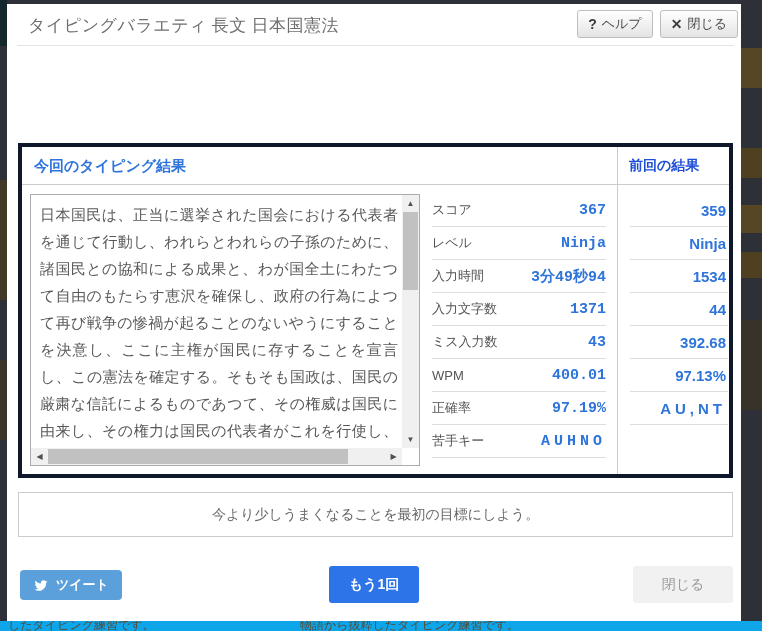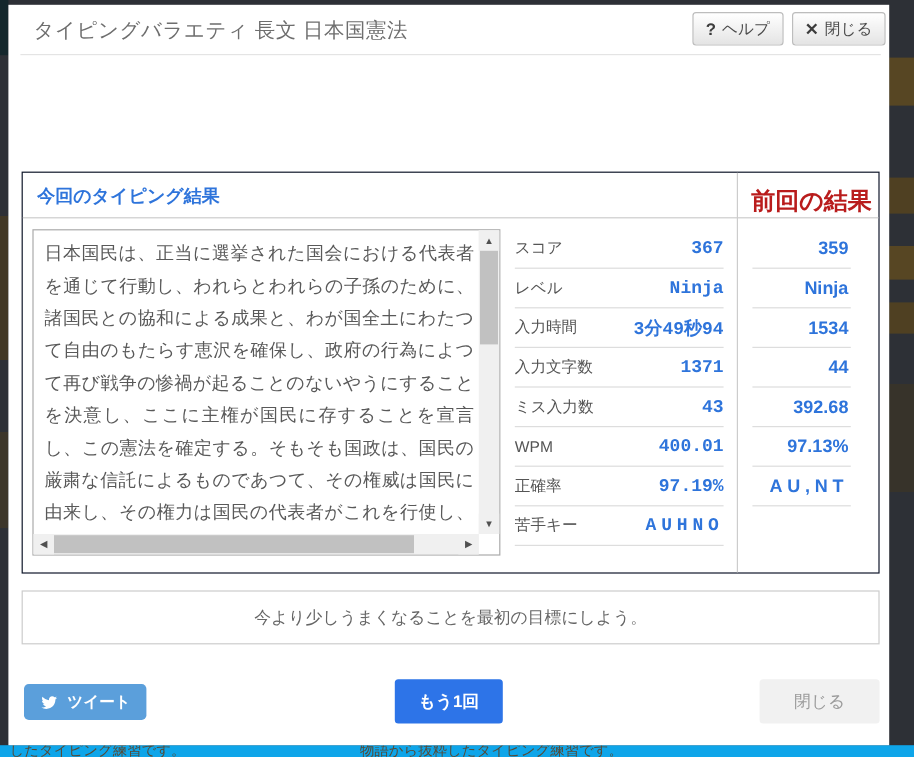--- a/index.html
+++ b/index.html
@@ -32,45 +32,45 @@
   
   .modal {
     position:absolute; left:7px; top:4px; width:734px; height:617px;
     background:#ffffff;
   }
 
   
   .modal-header { position:absolute; left:0; top:0; width:100%; height:41px; }
   .modal-title {
     position:absolute; left:21px; top:10px;
-    font-size:17px; color:#6e6e6e; letter-spacing:.5px;
+    font-size:17px; color:#6e6e6e; letter-spacing:.5px;font-family:Liberation Serif, serif;
   }
   .header-rule { position:absolute; left:10px; right:7px; top:41px; height:1px; background:#e4e4e4; }
   .header-buttons { position:absolute; right:3px; top:6px; display:flex; gap:7px; }
   .hbtn {
     height:28px; padding:0 10px; display:flex; align-items:center; gap:5px;
     background:linear-gradient(#ffffff,#e4e4e4);
     border:1px solid #bdbdbd; border-radius:3px;
     font-size:13px; color:#4a4a4a; cursor:pointer;
   }
   .hbtn .glyph { font-weight:bold; font-size:14px; color:#3c3c3c; }
 
   
   .result-section {
     position:absolute; left:11px; top:139px; width:715px; height:335px;
-    border:1px solid #0f172a;
+    border:4px solid #0f172a;
   }
   .section-header { position:absolute; left:0; top:0; right:0; height:38px; border-bottom:1px solid #cccccc; }
   .current-title {
     position:absolute; left:12px; top:10px;
     font-size:15px; font-weight:bold; color:#2e74db;
   }
   .prev-title {
     position:absolute; left:607px; top:10px;
-    font-size:20px; font-weight:bold; color:#b91c1c;
+    font-size:14px; font-weight:bold; color:#1d4ed8;
   }
   .col-divider { position:absolute; left:595px; top:0; bottom:0; width:1px; background:#cccccc; }
 
   
   .text-area {
     position:absolute; left:8px; top:47px; width:390px; height:272px;
     border:1px solid #ababab; background:#ffffff;
   }
   .passage {
     position:absolute; left:0; top:0; right:17px; bottom:17px;
@@ -97,21 +97,21 @@
     display:flex; align-items:center; justify-content:space-between;
   }
   .stat-label { font-size:13px; color:#555555; }
   .stat-value { font-size:15px; font-weight:bold; color:#2e74db;font-family:Liberation Mono, monospace; }
   .spaced { letter-spacing:4px; }
 
   
   .prev-col { position:absolute; left:596px; top:47px; width:118px; }
   .prev-row {
     height:33px; border-bottom:1px solid #dddddd;
-    margin-left:12px; margin-right:24px;
+    margin-left:12px; margin-right:8px;
     display:flex; align-items:center; justify-content:flex-end;
   }
   .prev-row span { font-size:15px; font-weight:bold; color:#2e74db; padding-right:2px; }
 
   
   .message-box {
     position:absolute; left:11px; top:488px; width:715px; height:45px;
     border:1px solid #cccccc;
     display:flex; align-items:center; justify-content:center;
     font-size:14px; color:#666666;

